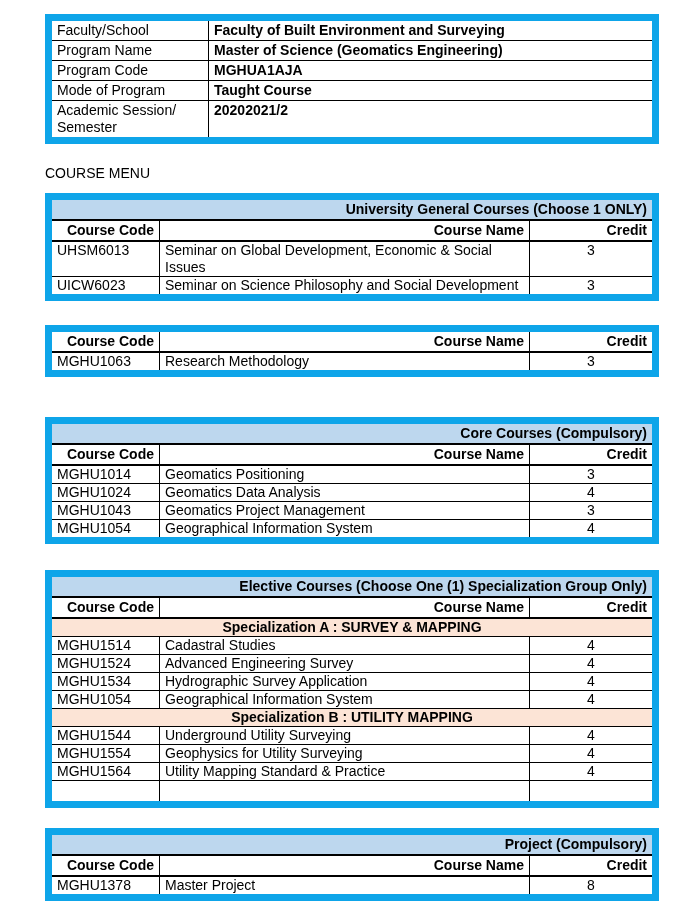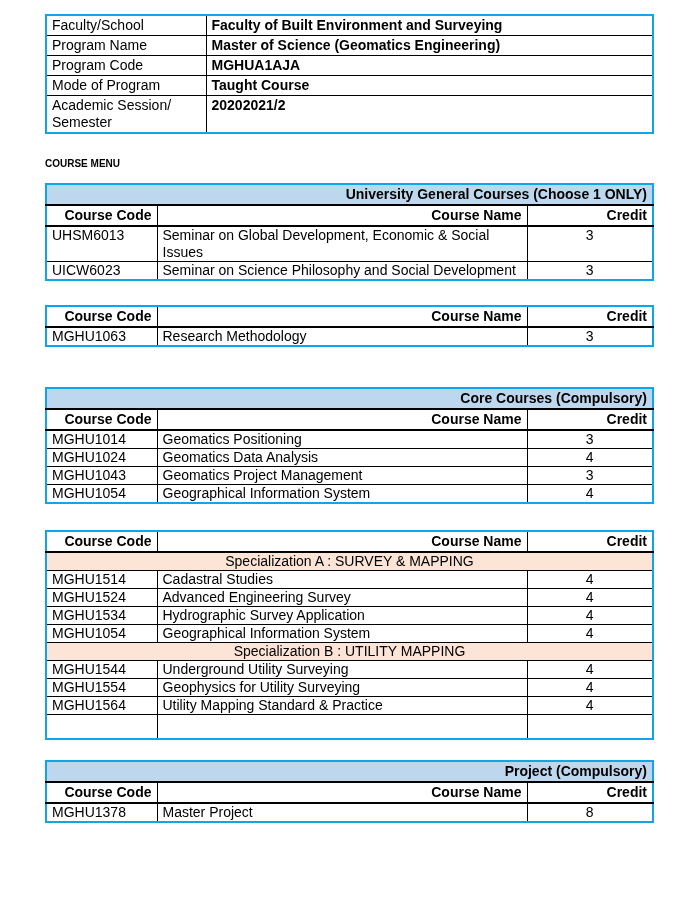--- a/index.html
+++ b/index.html
@@ -11,21 +11,21 @@
     color: #000000;
     font-family: "Liberation Sans", "DejaVu Sans", sans-serif;
     font-size: 14px;
   }
   .page { padding: 14px 36px 10px 45px; }
 
   table {
     border-collapse: collapse;
     width: 607px;
     table-layout: fixed;
-    border: 2px solid #0ea5e9;
+    border: 7px solid #0ea5e9;
     padding-left: 16px;
   }
   th, td {
     border: 1px solid #000;
     vertical-align: top;
     line-height: 17px;
     padding: 0 5px;
     text-align: left;
     font-weight: normal;
     overflow: hidden;
@@ -33,23 +33,23 @@
   }
 
   
   .info-table td { padding-top: 1px; padding-bottom: 1px; }
   .info-col-label { width: 160px; }
   .info-col-value { width: 447px; }
   .info-value { font-weight: bold; }
 
   
   .course-menu-heading {
-    font-weight: bold;
+    font-weight: normal;
     margin: 21px 0 11px 0;
-    font-size: 10px;
+    font-size: 14px;
     line-height: 17px;
   }
 
   
   .col-code { width: 111px; }
   .col-name { width: 370px; }
   .col-credit { width: 126px; }
 
   .title-cell {
     background: var(--title-bg, #BDD7EE);
@@ -60,21 +60,21 @@
   }
   .hdr-cell {
     text-align: right;
     font-weight: bold;
     padding: 1px 5px;
     border-bottom-width: 2px;
   }
   .spec-cell {
     background: var(--spec-bg, #FCE4D6);
     text-align: center;
-    font-weight: normal;
+    font-weight: bold;
   }
   .credit-cell { text-align: center; }
   .empty-row td { height: 24px; }
   .it { font-style: italic; }
 
   .t2 { margin-top: 24px; }
   .t3 { margin-top: 40px; }
   .t4 { margin-top: 26px; }
   .t5 { margin-top: 20px; }
 </style>
@@ -199,20 +199,23 @@
         </tbody>
       </table>
       <table class="course-table t4">
         <colgroup>
           <col class="col-code">
           <col class="col-name">
           <col class="col-credit">
         </colgroup>
         <tbody>
           <tr>
+            <th class="title-cell" colspan="3">Elective Courses (Choose One (1) Specialization Group Only)</th>
+          </tr>
+          <tr>
             <th class="hdr-cell">Course Code</th>
             <th class="hdr-cell">Course Name</th>
             <th class="hdr-cell">Credit</th>
           </tr>
           <tr>
             <td class="spec-cell" colspan="3">Specialization A : SURVEY &amp; MAPPING</td>
           </tr>
           <tr>
             <td class="code-cell">MGHU1514</td>
             <td class="name-cell">Cadastral Studies</td>

